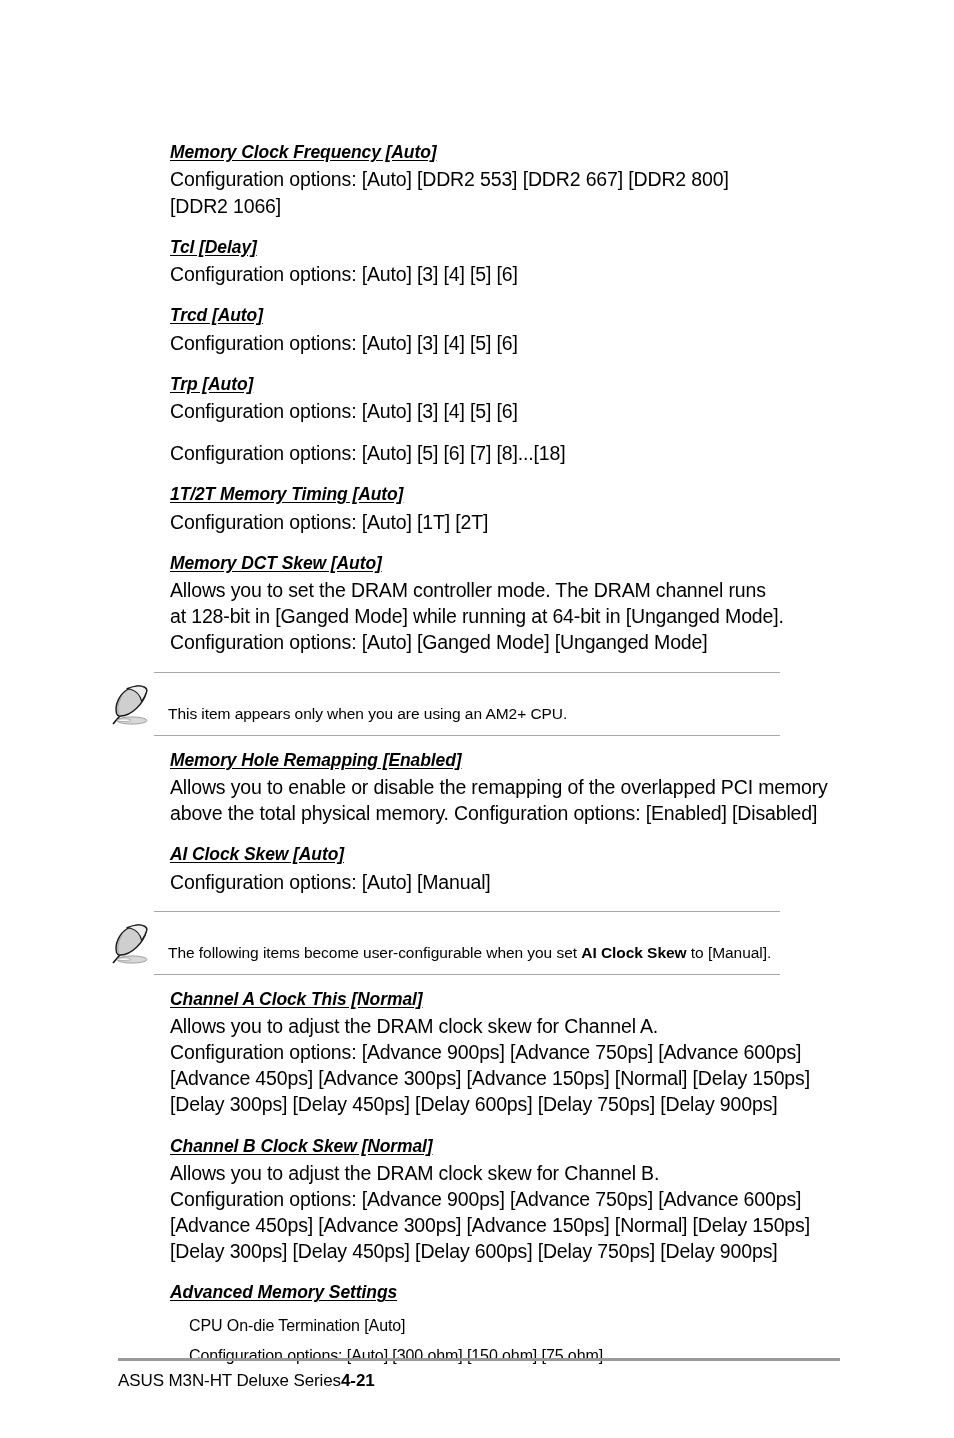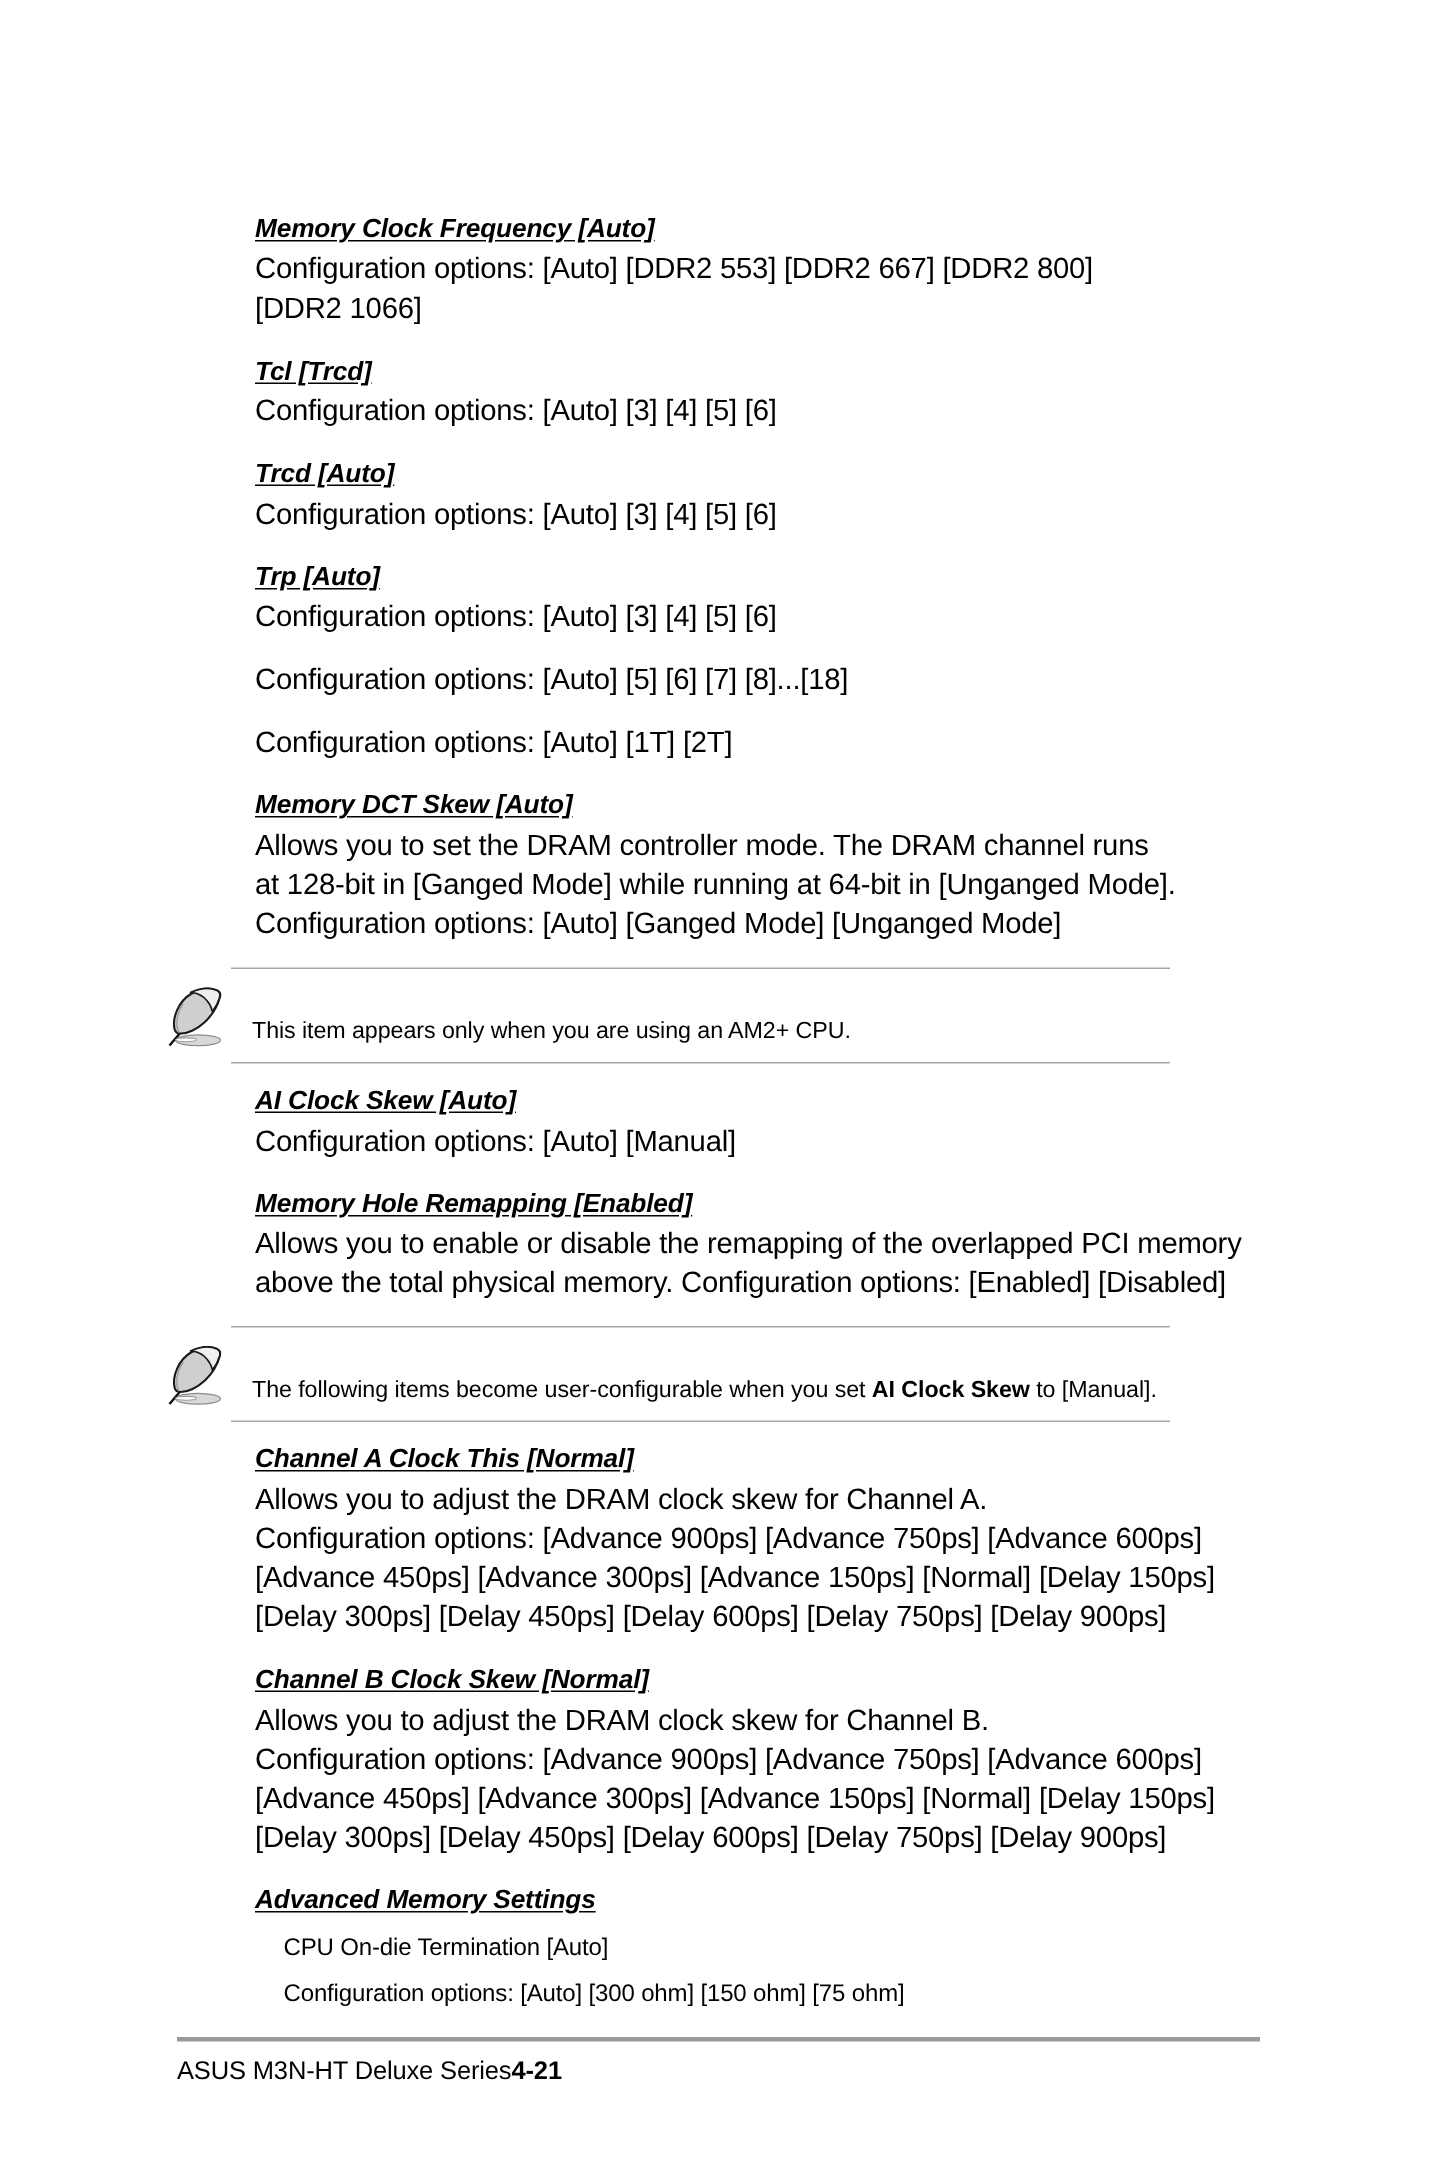--- a/index.html
+++ b/index.html
@@ -141,39 +141,40 @@
 
   <div class="content">
 
     <div class="block">
       <div class="heading">Memory Clock Frequency [Auto]</div>
       <div class="body-line">Configuration options: [Auto] [DDR2 553] [DDR2 667] [DDR2 800]</div>
       <div class="body-line">[DDR2 1066]</div>
     </div>
 
     <div class="block">
-      <div class="heading">Tcl [Trcd]</div>
+      <div class="heading">Tcl [Delay]</div>
       <div class="body-line">Configuration options: [Auto] [3] [4] [5] [6]</div>
     </div>
 
     <div class="block">
       <div class="heading">Trcd [Auto]</div>
       <div class="body-line">Configuration options: [Auto] [3] [4] [5] [6]</div>
     </div>
 
     <div class="block">
       <div class="heading">Trp [Auto]</div>
       <div class="body-line">Configuration options: [Auto] [3] [4] [5] [6]</div>
     </div>
 
     <div class="block">
       <div class="body-line">Configuration options: [Auto] [5] [6] [7] [8]...[18]</div>
     </div>
 
     <div class="block">
+      <div class="heading">1T/2T Memory Timing [Auto]</div>
       <div class="body-line">Configuration options: [Auto] [1T] [2T]</div>
     </div>
 
     <div class="block">
       <div class="heading">Memory DCT Skew [Auto]</div>
       <div class="body-line">Allows you to set the DRAM controller mode. The DRAM channel runs</div>
       <div class="body-line">at 128-bit in [Ganged Mode] while running at 64-bit in [Unganged Mode].</div>
       <div class="body-line">Configuration options: [Auto] [Ganged Mode] [Unganged Mode]</div>
     </div>
 
@@ -190,29 +191,29 @@
               <path d="M17.2 35.4 C14.8 30.4 15.6 22.4 20.2 16.2" fill="none" stroke="#9a9a9a" stroke-width="0.9"></path>
               <ellipse cx="22" cy="40.2" rx="7" ry="1.3" fill="#ffffff" stroke="#9a9a9a" stroke-width="0.7"></ellipse>
             </svg>
           </div>
         </div>
         <div class="note-text"><span>This item appears only when you are using an AM2+ CPU.</span></div>
       </div>
       <div class="note-rule"></div>
     </div>
 
-    <div class="block">
-      <div class="heading">AI Clock Skew [Auto]</div>
-      <div class="body-line">Configuration options: [Auto] [Manual]</div>
-    </div>
-
     <div class="block" style="margin-top:10px;">
       <div class="heading">Memory Hole Remapping [Enabled]</div>
       <div class="body-line">Allows you to enable or disable the remapping of the overlapped PCI memory</div>
       <div class="body-line">above the total physical memory. Configuration options: [Enabled] [Disabled]</div>
+    </div>
+
+    <div class="block">
+      <div class="heading">AI Clock Skew [Auto]</div>
+      <div class="body-line">Configuration options: [Auto] [Manual]</div>
     </div>
 
     <div class="note">
       <div class="note-rule"></div>
       <div class="note-body">
         <div class="note-icon">
           <div class="quill">
             <svg width="56" height="48" viewBox="0 0 56 48" xmlns="http://www.w3.org/2000/svg">
               <ellipse cx="30" cy="40.5" rx="15" ry="3.6" fill="#d8d8d8" stroke="#8e8e8e" stroke-width="0.8"></ellipse>
               <path d="M11 44 L40 10" stroke="#111111" stroke-width="1.6" fill="none"></path>

